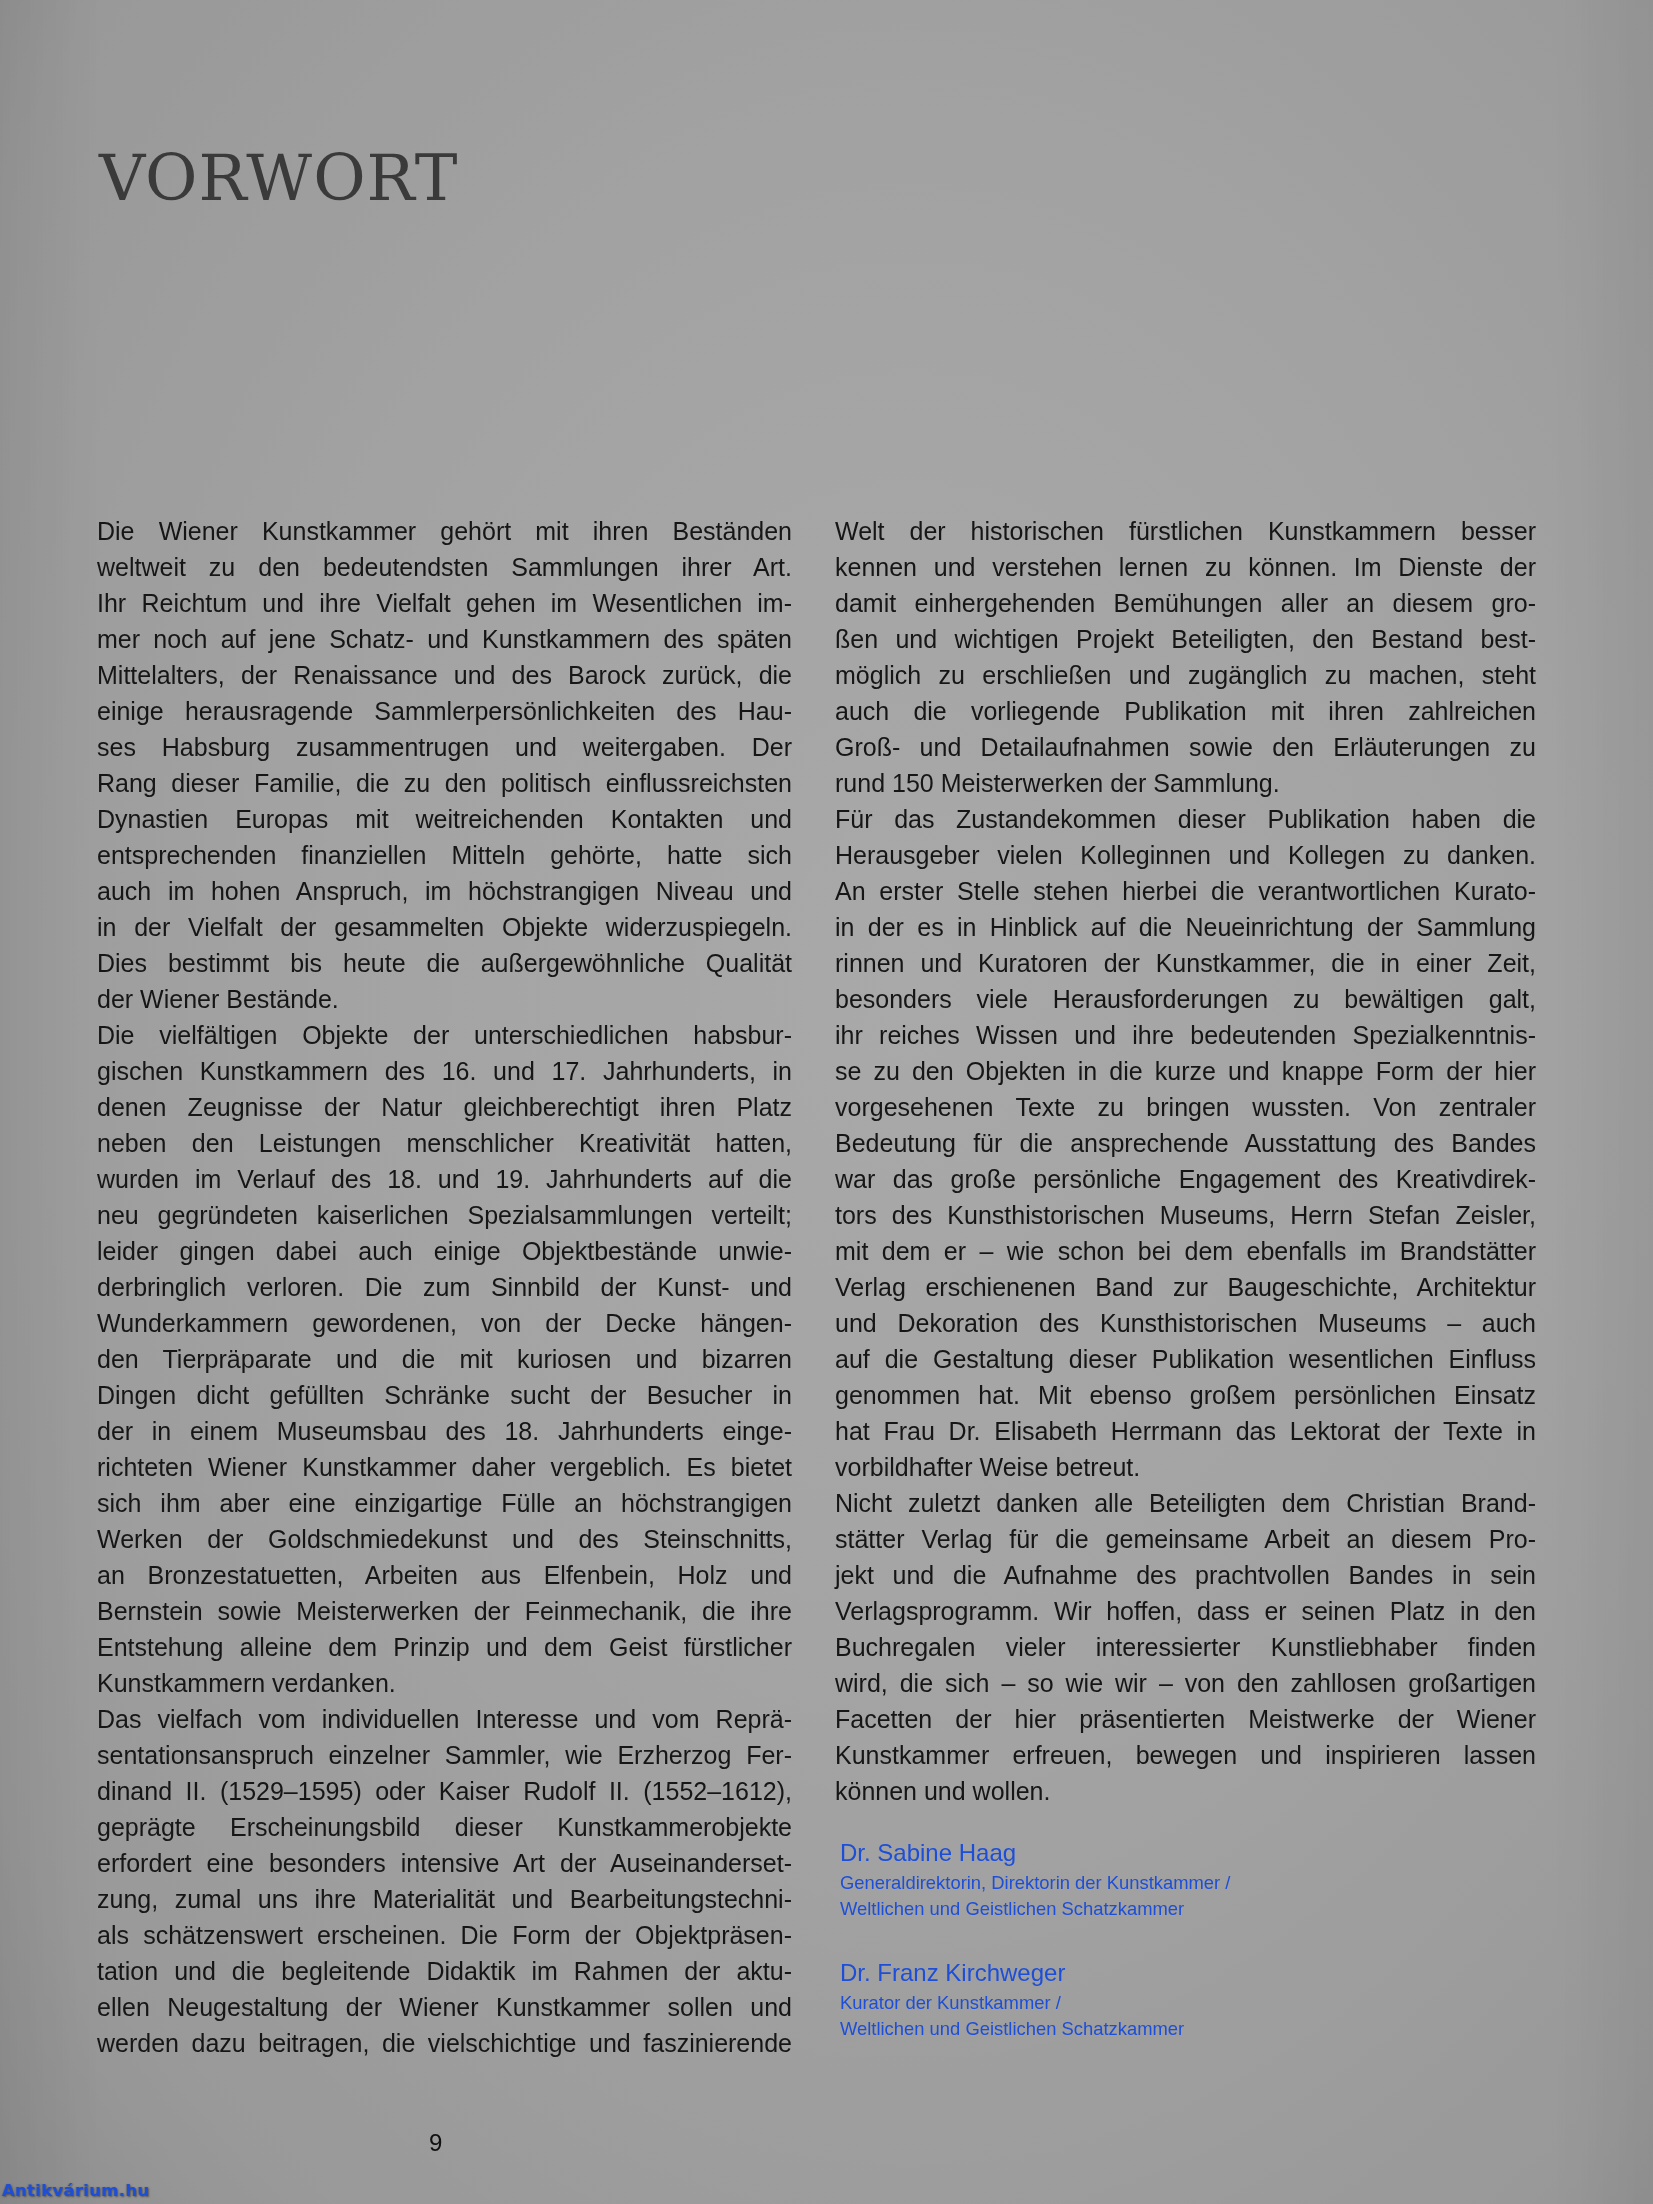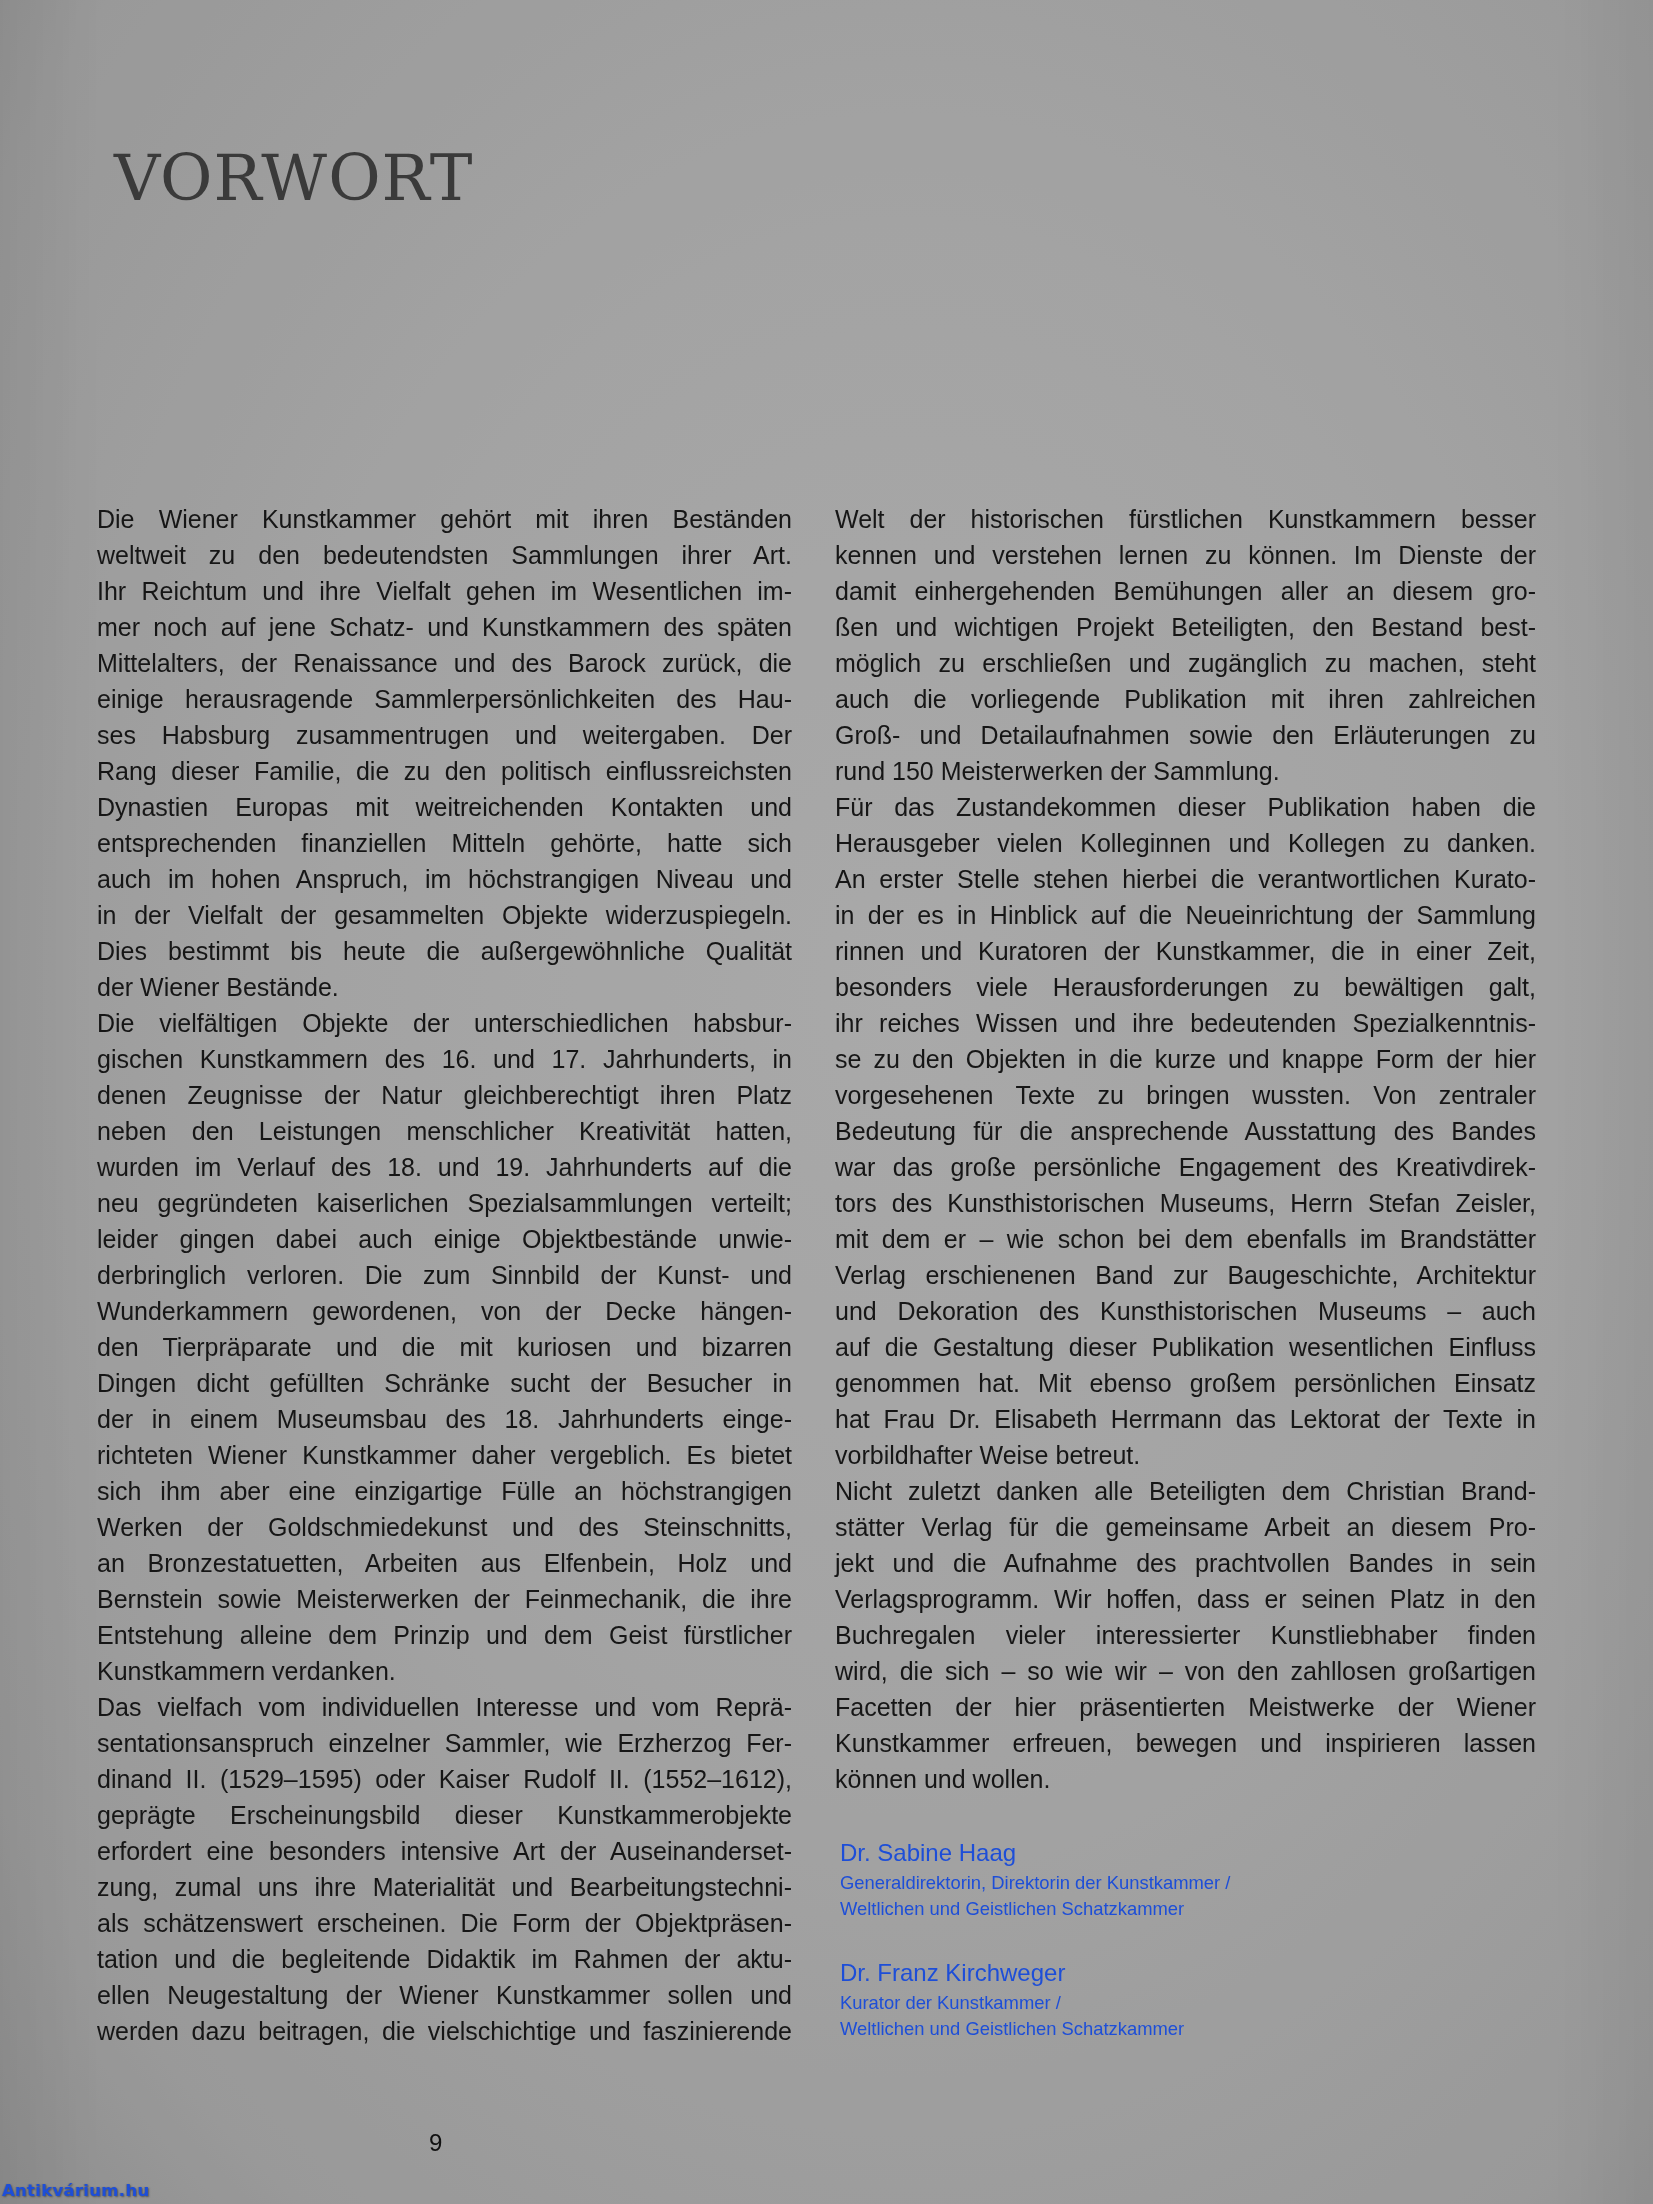--- a/index.html
+++ b/index.html
@@ -13,33 +13,33 @@
       overflow: hidden;
       background: #c9c9c9;
       background-image:
         radial-gradient(ellipse at 55% 45%, #d6d6d6 0%, #cfcfcf 45%, #c2c2c2 85%, #b5b5b5 100%),
         linear-gradient(90deg, rgba(0,0,0,0.06) 0%, rgba(0,0,0,0) 6%, rgba(0,0,0,0) 94%, rgba(0,0,0,0.05) 100%);
       background-blend-mode: multiply;
       color: #141414;
     }
     .title {
       position: absolute;
-      left: 114px;
+      left: 99px;
       top: 146px;
       margin: 0;
       font-family: "DejaVu Serif", "Liberation Serif", serif;
       font-weight: normal;
       font-size: 64px;
       letter-spacing: 1px;
       color: #3a3a3a;
       line-height: 1;
     }
     .column {
       position: absolute;
-      top: 501px;
+      top: 513px;
       width: 695px;
       font-family: "Liberation Sans", "DejaVu Sans", sans-serif;
       font-size: 25px;
       line-height: 36px;
       color: #161616;
       text-align: justify;
       hyphens: manual;
     }
     .col-left { left: 97px; }
     .col-right { left: 835px; width: 701px; }

